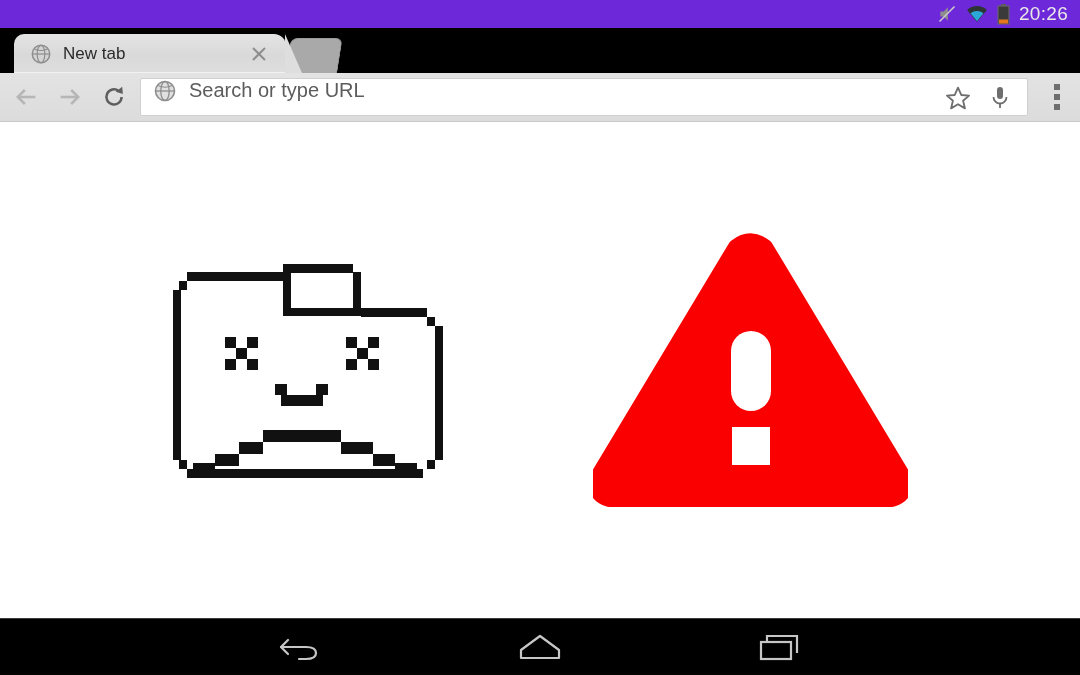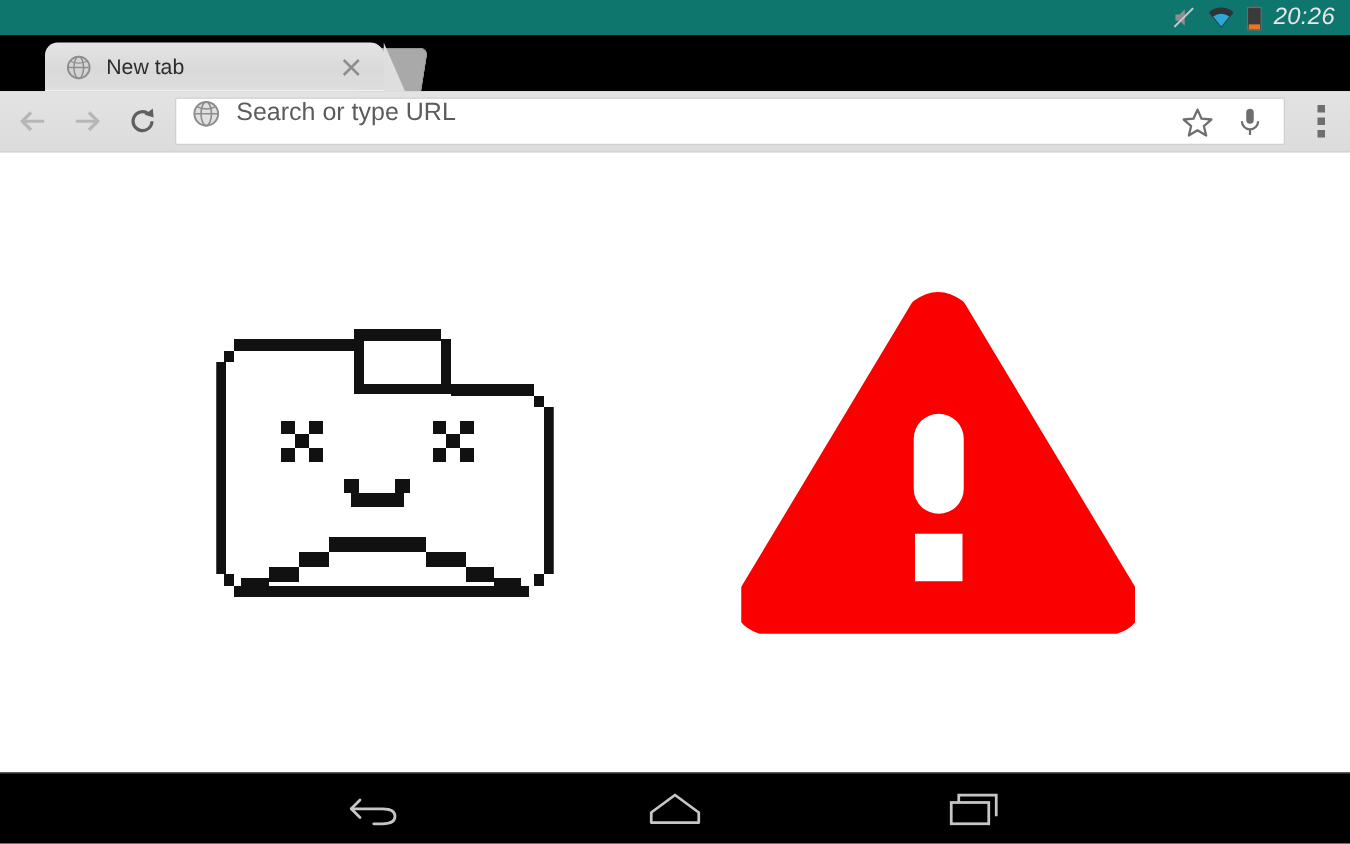--- a/index.html
+++ b/index.html
@@ -7,23 +7,23 @@
     width:1080px; height:675px;
     font-family:"Liberation Sans", sans-serif;
     background:#ffffff;
     overflow:hidden;
   }
   .screen { position:relative; width:1080px; height:675px; background:#ffffff; }
 
   
   .statusbar {
     position:absolute; top:0; left:0; width:1080px; height:28px;
-    background:#0f766e;
+    background:#6d28d9;
     display:flex; align-items:center; justify-content:flex-end;
-    padding-right:12px; gap:9px;font-style:italic;
+    padding-right:12px; gap:9px;
   }
   .status-icon { display:flex; align-items:center; justify-content:center; }
   .clock {
     color:#e8e8e8; font-size:19px; letter-spacing:.3px;
     font-family:"Liberation Sans", sans-serif;
   }
 
   
   .tabstrip {
     position:absolute; top:28px; left:0; width:1080px; height:45px;
@@ -32,21 +32,21 @@
   .tab-back {
     position:absolute; left:288px; top:10px;
     width:52px; height:35px;
     background:#a9a9a9;
     border-radius:7px 7px 0 0;
     transform:skewX(-9deg);
     border:1px solid #9a9a9a;
     border-bottom:none;
   }
   .tab {
-    position:absolute; left:36px; top:6px;
+    position:absolute; left:14px; top:6px;
     width:272px; height:39px;
     background:linear-gradient(to bottom,#e4e4e4 0%,#d9d9d9 55%,#dedede 100%);
     border-radius:10px 12px 0 0;
     display:flex; align-items:center;
     padding:0 10px 0 16px;
     box-shadow:0 -1px 0 rgba(255,255,255,.6) inset;
   }
   .tab::after {
     content:""; position:absolute; right:-16px; bottom:0;
     width:0; height:0;

